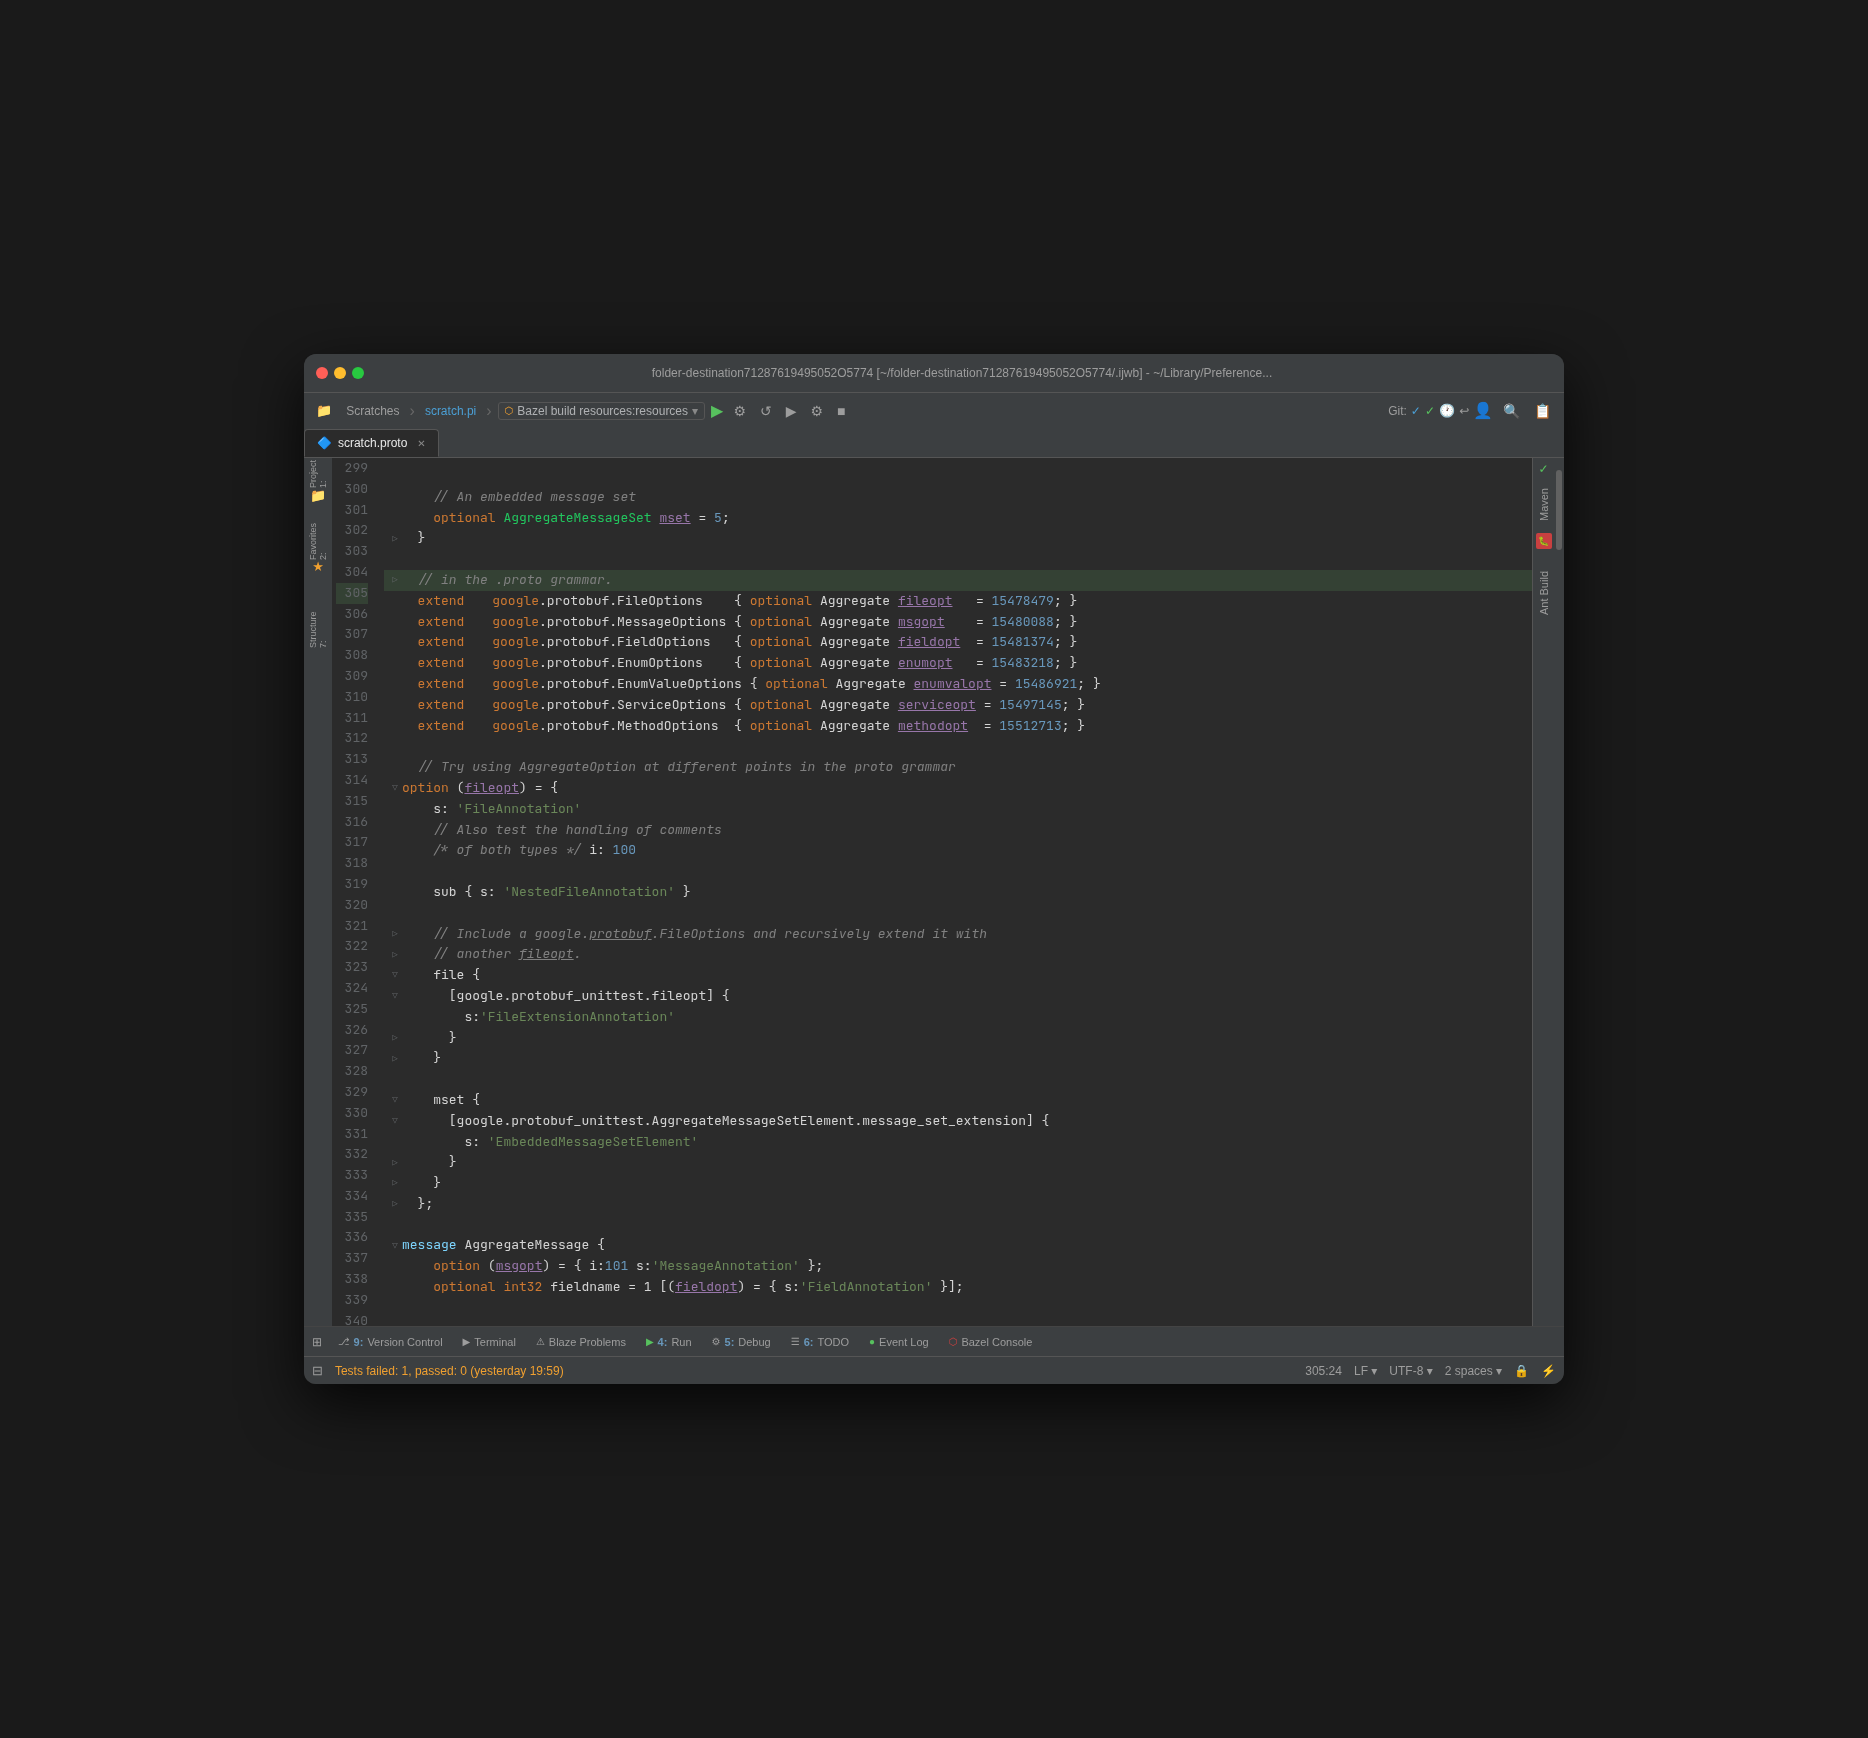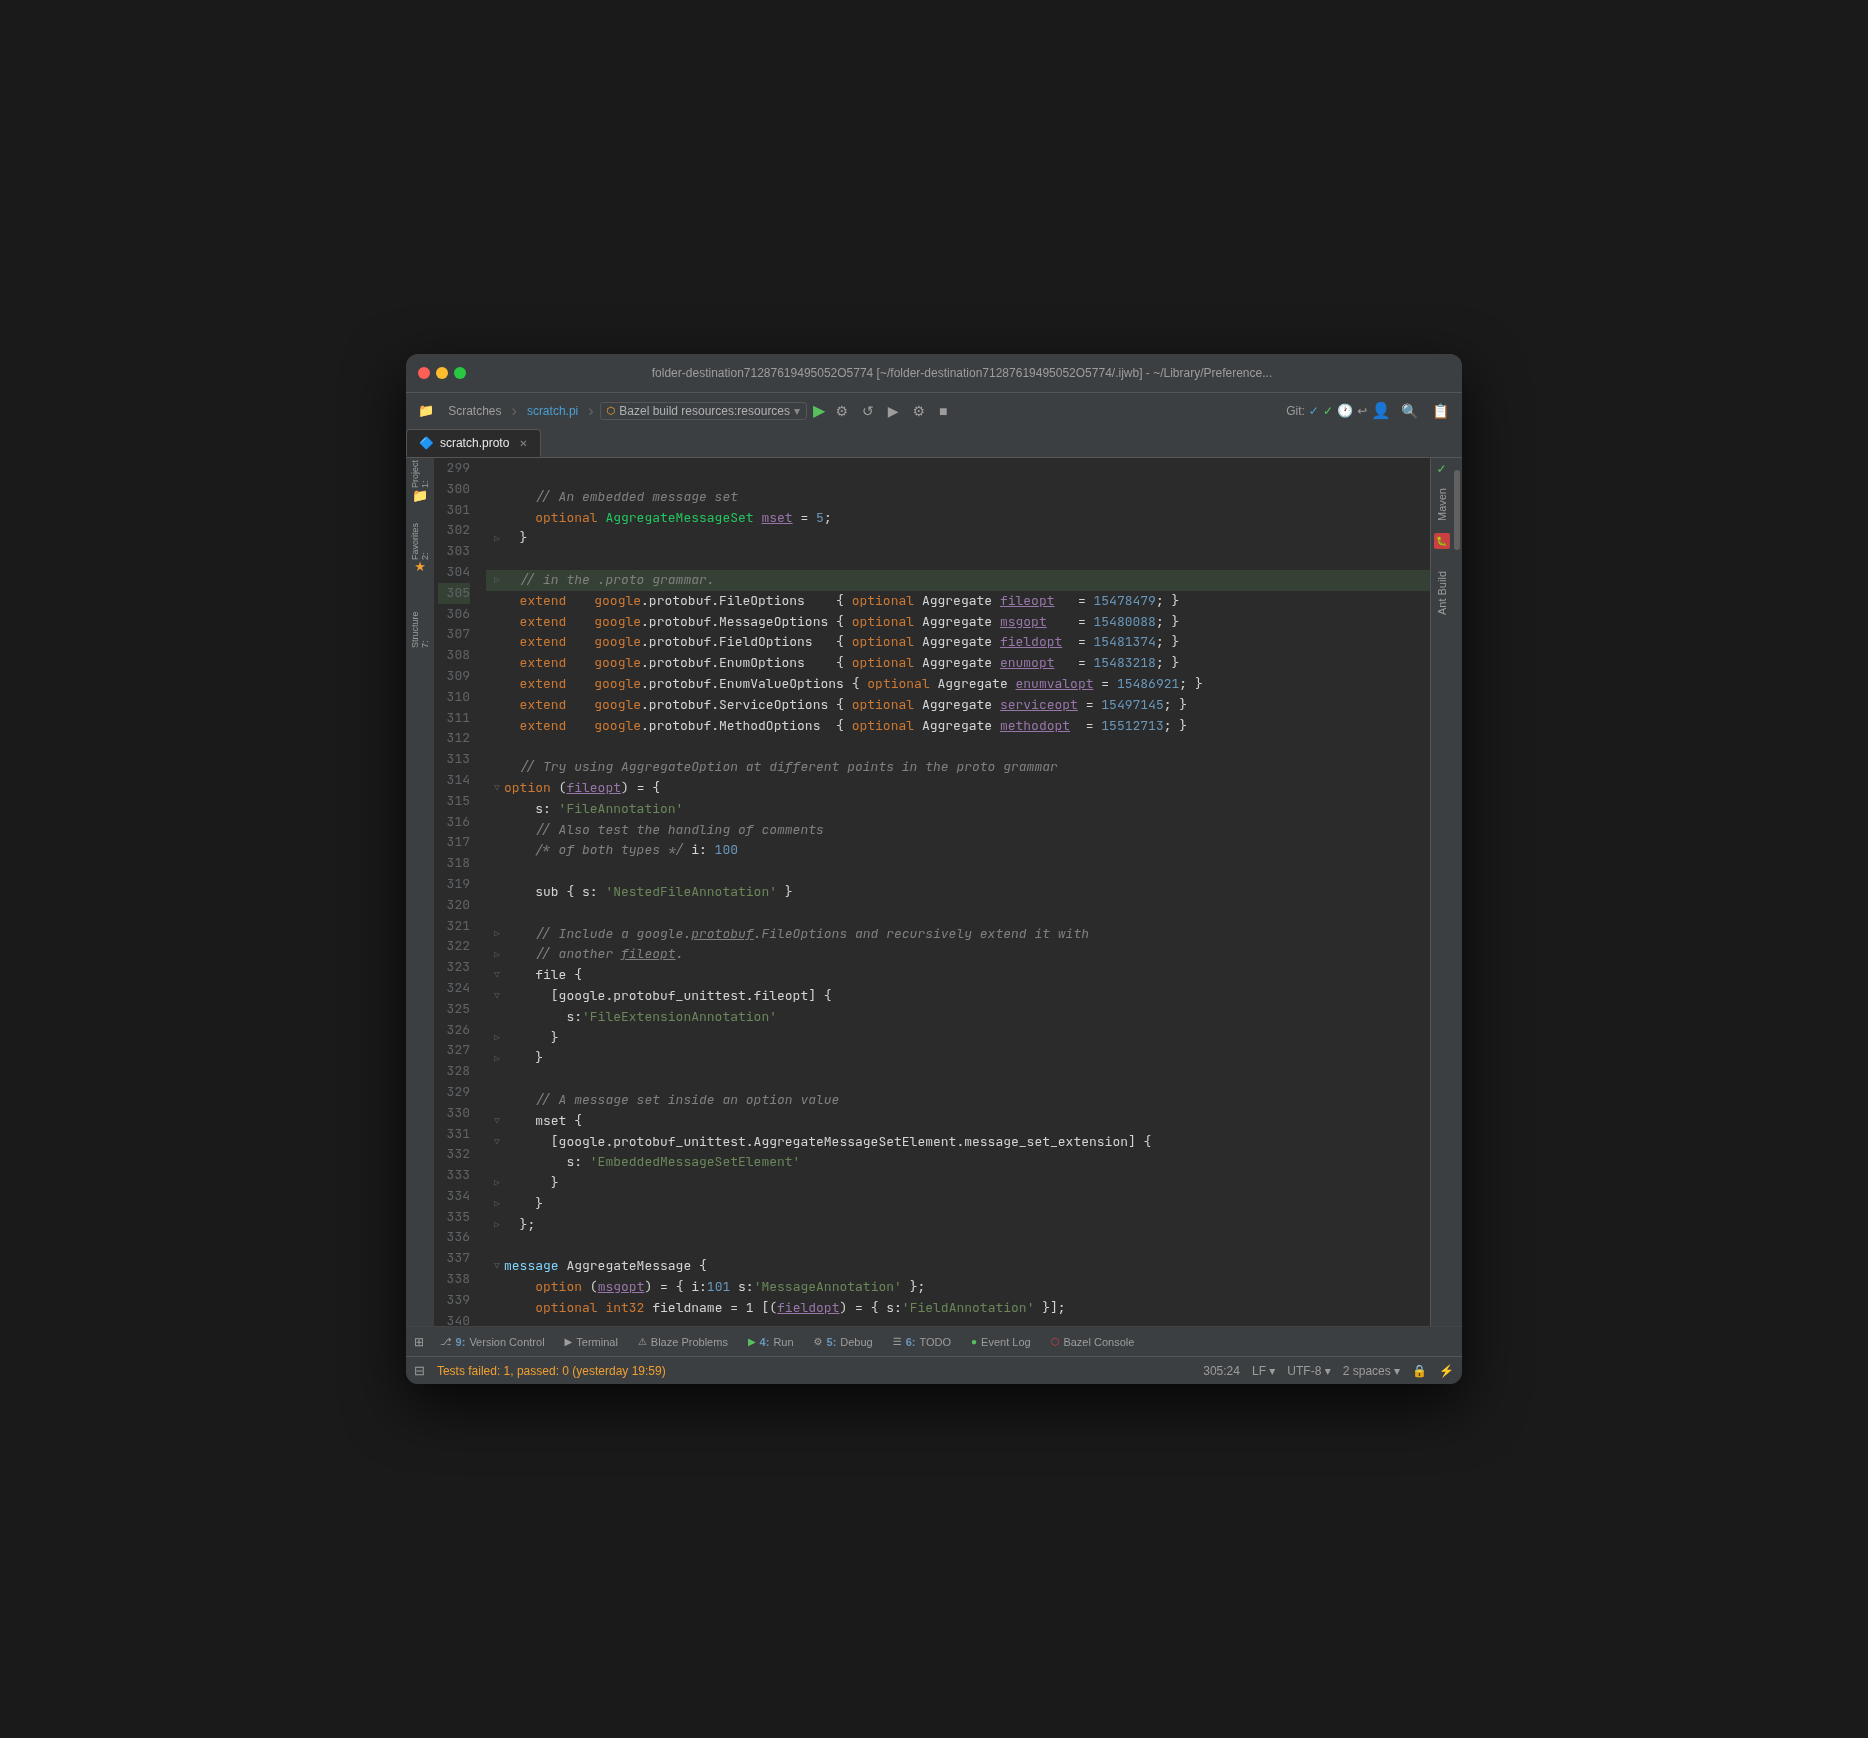--- a/index.html
+++ b/index.html
@@ -5,21 +5,21 @@
     * { margin: 0; padding: 0; box-sizing: border-box; }
     body {
       background: #1a1a1a;
       font-family: -apple-system, BlinkMacSystemFont, 'Segoe UI', sans-serif;
       display: flex;
       justify-content: center;
       align-items: center;
       min-height: 100vh;
     }
     .window {
-      width: 1056px;
+      width: 1260px;
       height: 1030px;
       background: #2b2b2b;
       border-radius: 12px;
       overflow: hidden;
       box-shadow: 0 20px 60px rgba(0,0,0,0.8);
       display: flex;
       flex-direction: column;
     }
     .titlebar {
       background: #3c3f41;
@@ -472,24 +472,20 @@
         <div class="code-line">
           <span class="fold-gutter" style="cursor:pointer;">▷</span>
           <span>    }</span>
         </div>
 
         <div class="code-line">
           <span class="fold-gutter"></span>
           <span></span>
         </div>
 
-        <div class="code-line">
-          <span class="fold-gutter"></span>
-          <span class="comment">    // A message set inside an option value</span>
-        </div>
 
         <div class="code-line">
           <span class="fold-gutter" style="cursor:pointer;">▽</span>
           <span>    mset {</span>
         </div>
 
         <div class="code-line">
           <span class="fold-gutter" style="cursor:pointer;">▽</span>
           <span>      [google.protobuf_unittest.AggregateMessageSetElement.message_set_extension] {</span>
         </div>

